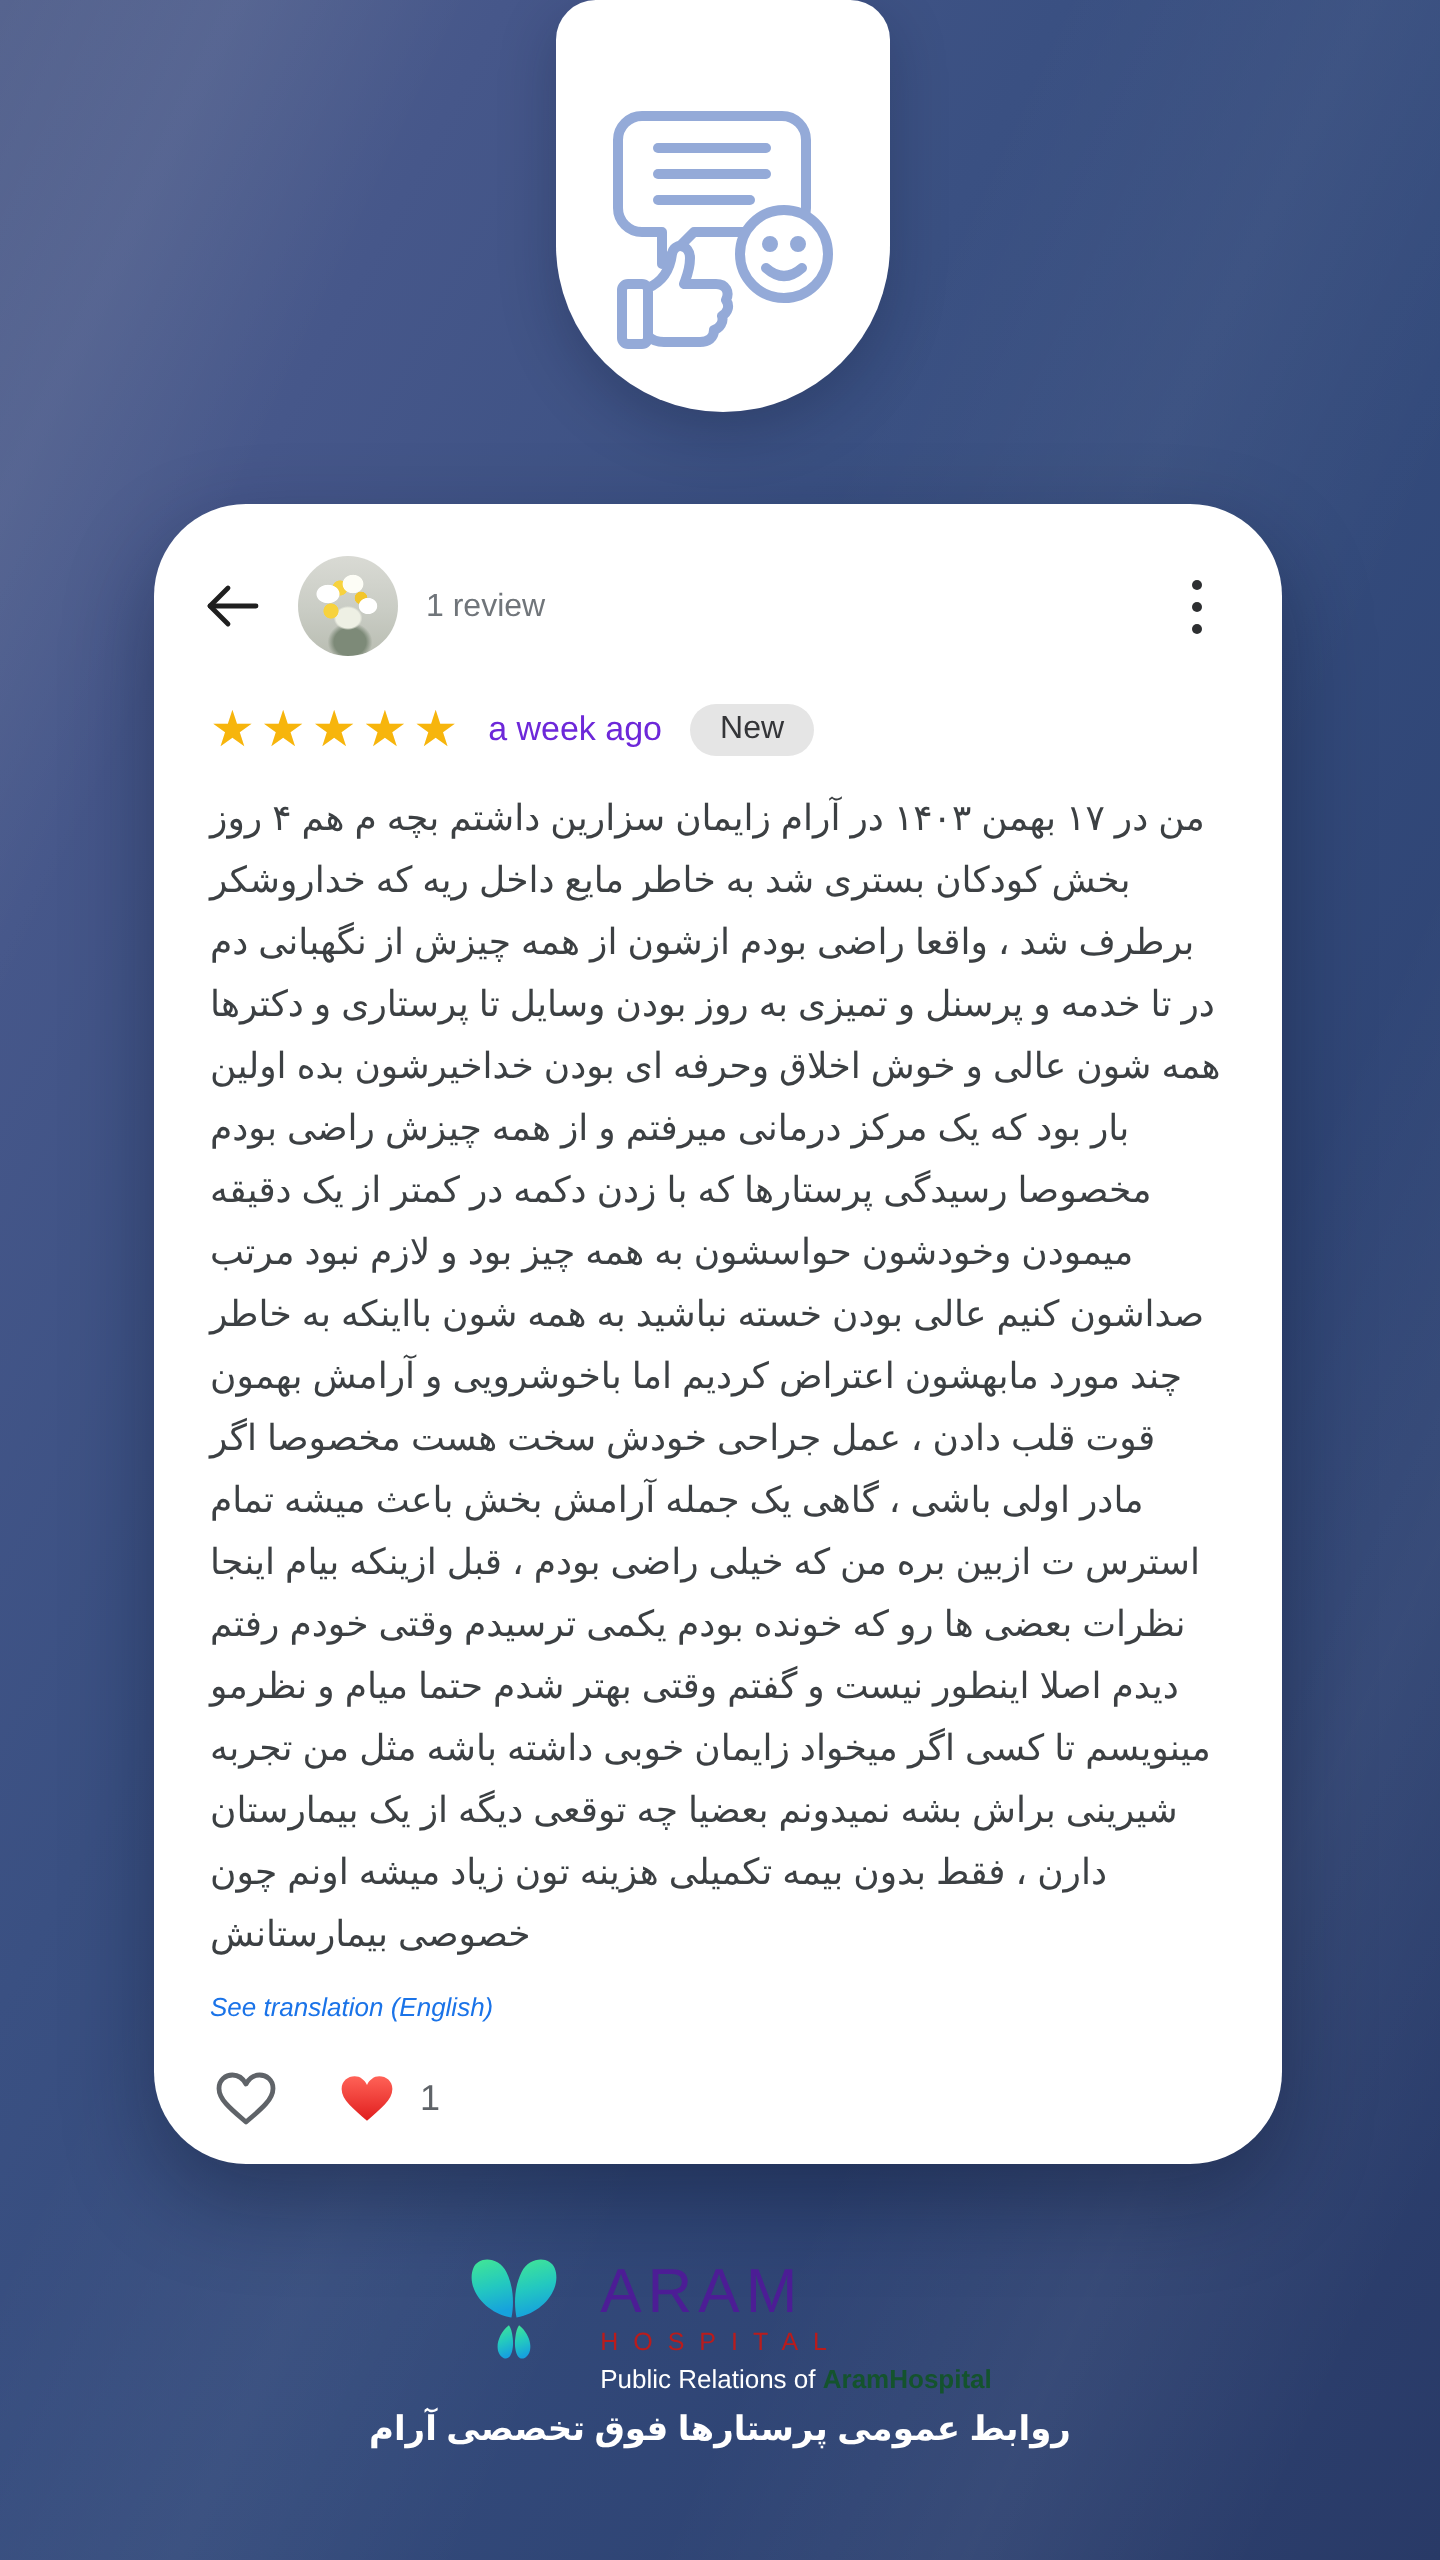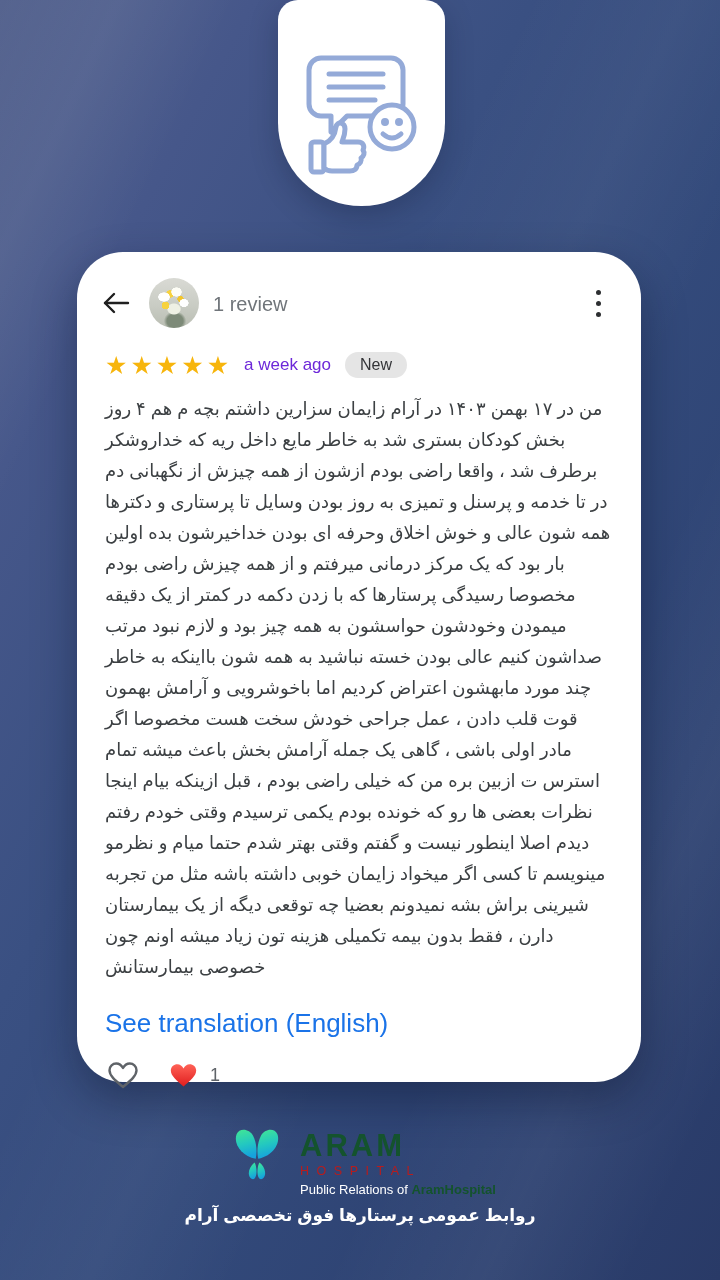--- a/index.html
+++ b/index.html
@@ -38,47 +38,47 @@
       radial-gradient(8px 7px at 70% 50%,#ffffff 55%,rgba(255,255,255,0) 60%),
       radial-gradient(6px 6px at 42% 32%,#f7d23e 60%,rgba(255,255,255,0) 66%),
       radial-gradient(5px 5px at 63% 42%,#f2c52b 60%,rgba(255,255,255,0) 66%),
       radial-gradient(6px 6px at 33% 55%,#f7d23e 60%,rgba(255,255,255,0) 66%),
       radial-gradient(12px 10px at 50% 62%,#eef0e4 50%,rgba(255,255,255,0) 60%),
       radial-gradient(16px 14px at 52% 86%,#7d8a78 50%,rgba(255,255,255,0) 70%),
       linear-gradient(180deg,#d9dad4 0%,#c9ccc4 55%,#b9bdb2 100%);
   }
   .who{margin-left:14px;line-height:1.15;}
   .reviewer-name{font-size:22px;font-weight:bold;color:#202124;direction:rtl;}
-  .review-count{font-size:20px;color:#70757a;margin-top:3px;}
+  .review-count{font-size:16px;color:#70757a;margin-top:3px;}
   .spacer{flex:1;}
   .kebab{display:flex;flex-direction:column;gap:6px;align-items:center;padding:4px;margin-right:6px;}
   .kebab i{width:5px;height:5px;border-radius:50%;background:#2d2f31;display:block;}
   
   .rating-row{display:flex;align-items:center;margin-top:24px;padding-left:6px;}
   .stars{font-size:25px;color:#f7b50c;letter-spacing:3px;line-height:1;}
   .time-ago{font-size:17px;color:#6d28d9;margin-left:12px;}
   .new-badge{
     margin-left:14px;background:#e5e5e5;color:#343538;font-size:16px;font-weight:500;
     border-radius:16px;padding:5px 15px;line-height:1;
   }
   
   .review-text{
     margin-top:16px;font-size:18px;line-height:31px;color:#3c4043;
     direction:ltr;text-align:left;padding-left:6px;
   }
-  .translate-link{margin-top:25px;padding-left:6px;font-size:26px;color:#1a73e8;display:inline-block;}
+  .translate-link{margin-top:13px;padding-left:6px;font-size:13px;color:#1a73e8;display:inline-block;font-style:italic;}
   .reactions{display:flex;align-items:center;margin-top:22px;padding-left:8px;gap:10px;}
   .like-count{font-size:18px;color:#5f6368;margin-left:2px;}
   .heart-btn{display:flex;align-items:center;}
   .red-heart{margin-left:20px;}
   
   .footer{position:absolute;left:0;top:1124px;width:720px;display:flex;flex-direction:column;align-items:center;}
   .brand-row{display:flex;align-items:flex-start;gap:10px;}
   .brand-text{display:flex;flex-direction:column;align-items:flex-start;margin-top:6px;}
-  .brand-name{font-size:31px;font-weight:700;color:#14532d;letter-spacing:3px;line-height:1;}
+  .brand-name{font-size:31px;font-weight:400;color:#4c1d95;letter-spacing:3px;line-height:1;}
   .brand-sub{font-size:12.5px;color:#b91c1c;letter-spacing:7.5px;margin-top:4px;line-height:1;}
   .credit{font-size:13px;color:#ffffff;margin-top:5px;line-height:1;}
   .credit .teal{color:#14532d;font-weight:bold;}
   .tagline{font-size:17px;font-weight:bold;color:#ffffff;margin-top:9px;direction:rtl;}
 </style>
 </head>
 <body>
 
 <div class="bg-streaks"></div>
 

